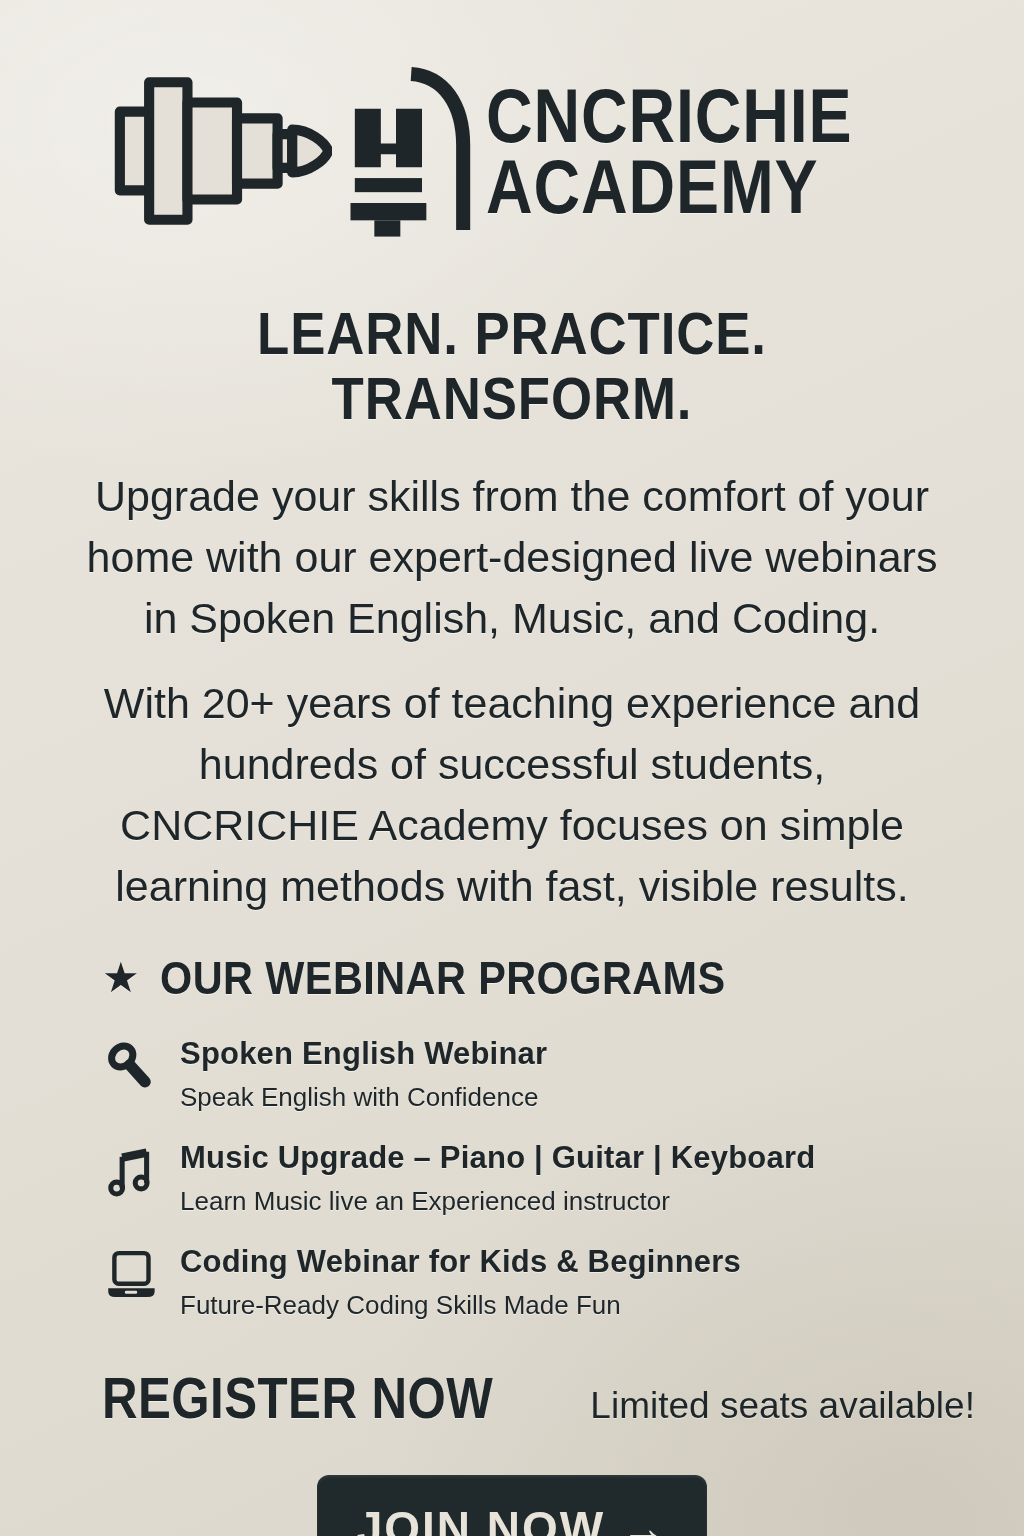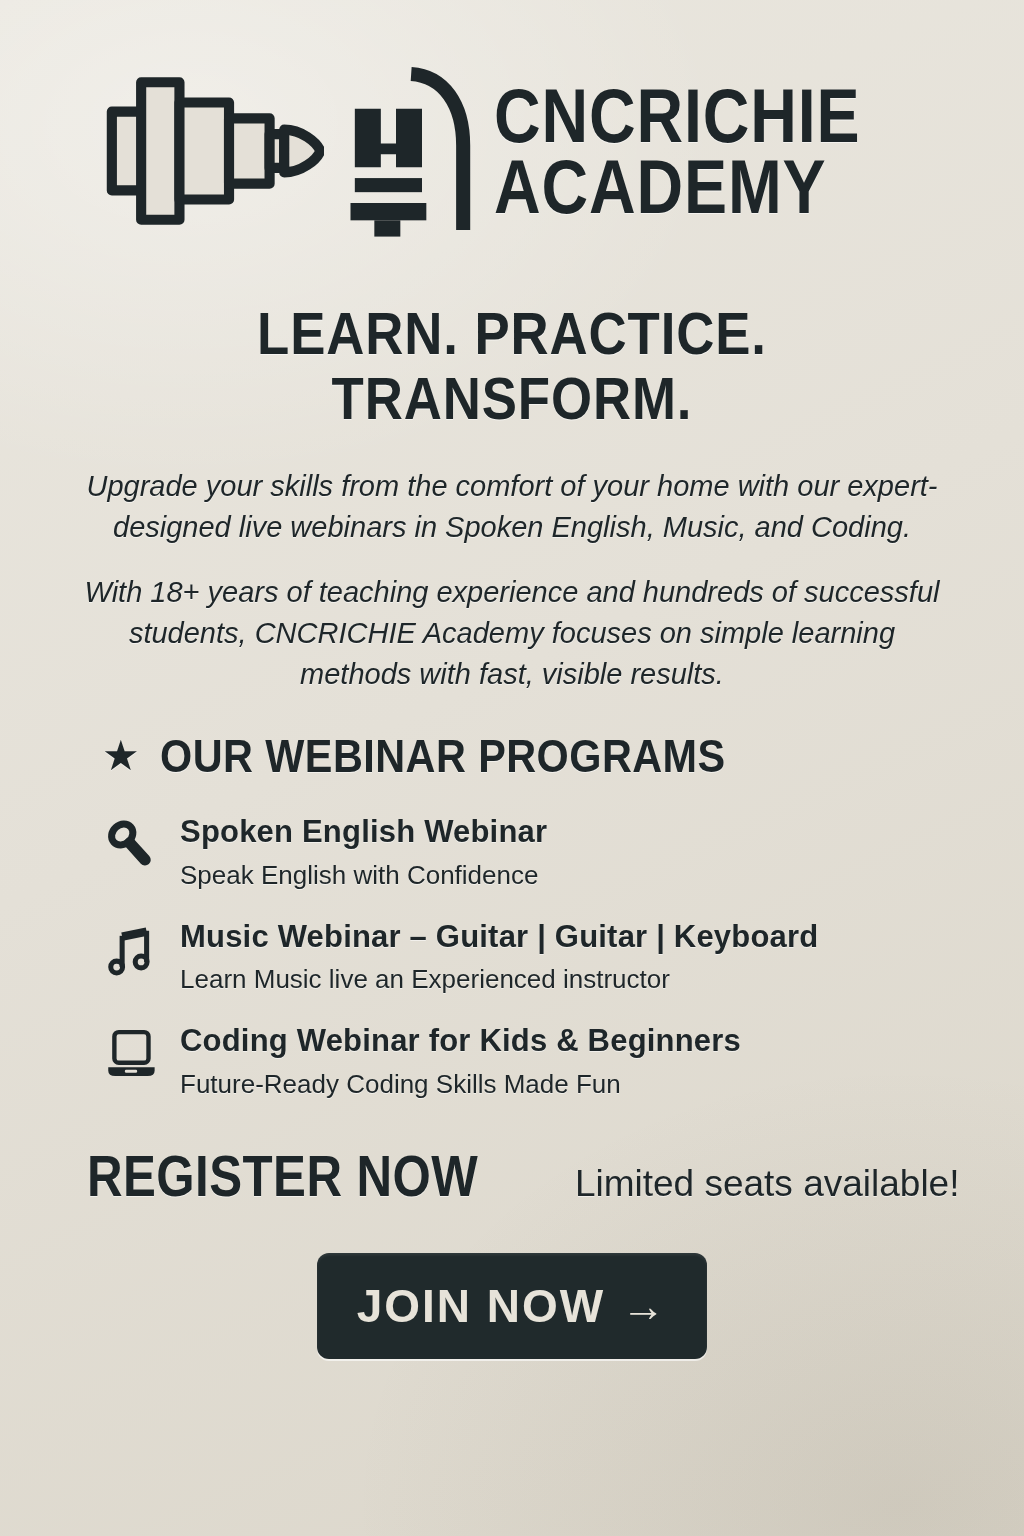--- a/index.html
+++ b/index.html
@@ -19,21 +19,21 @@
       linear-gradient(155deg, #eae7df 0%, #e4e0d7 45%, #dbd6ca 100%);
     padding: 52px 80px 0 80px;
   }
   .ink { color: #1e2629; text-shadow: 0 1px 0 rgba(255,255,255,0.55); }
 
   
   .logo-row {
     display: flex;
     align-items: center;
     justify-content: center;
-    gap: 20px;
+    gap: 12px;
     margin-top: 4px;
     height: 190px;
   }
   .logo-row svg { display: block; }
   .brand-name {
     font-weight: bold;
     font-size: 76px;
     line-height: 0.94;
     letter-spacing: 1px;
     transform: scaleX(0.85);
@@ -55,23 +55,22 @@
     transform: scaleX(0.88);
     transform-origin: center;
     white-space: nowrap;
   }
 
   
   .intro-para {
     width: 856px;
     margin: 34px auto 0 auto;
     text-align: center;
-    font-size: 29px;
+    font-size: 43px;
     line-height: 1.42;
-    font-style: italic;
   }
   .intro-para + .intro-para { margin-top: 24px; }
 
   
   .programs { margin-top: 34px; padding-left: 22px; }
   .programs-header {
     display: flex;
     align-items: center;
     gap: 20px;
   }
@@ -111,21 +110,20 @@
     margin-top: 7px;
   }
 
   
   .register-row {
     display: flex;
     align-items: baseline;
     gap: 28px;
     padding-left: 22px;
     margin-top: 42px;
-    justify-content: center;
   }
   .register-title {
     display: inline-block;
     font-weight: bold;
     font-size: 58px;
     letter-spacing: 0.5px;
     transform: scaleX(0.85);
     transform-origin: left center;
     white-space: nowrap;
   }
@@ -184,21 +182,21 @@
       <div class="brand-name ink">ACADEMY</div>
     </div>
   </div>
 
   <h1 class="headline ink">
     <span class="hline">LEARN. PRACTICE.</span>
     <span class="hline">TRANSFORM.</span>
   </h1>
 
   <p class="intro-para ink">Upgrade your skills from the comfort of your home with our expert-designed live webinars in Spoken English, Music, and Coding.</p>
-  <p class="intro-para ink">With 18+ years of teaching experience and hundreds of successful students, CNCRICHIE Academy focuses on simple learning methods with fast, visible results.</p>
+  <p class="intro-para ink">With 20+ years of teaching experience and hundreds of successful students, CNCRICHIE Academy focuses on simple learning methods with fast, visible results.</p>
 
   <div class="programs">
     <div class="programs-header">
       <span class="star ink">★</span>
       <span class="programs-title ink">OUR WEBINAR PROGRAMS</span>
     </div>
 
     <div class="program-list">
 
       <div class="program-item">
@@ -220,21 +218,21 @@
         <span class="program-icon">
           <svg width="54" height="58" viewBox="0 0 64 64" stroke="#1e2629" fill="none">
             <circle cx="15" cy="51" r="7" stroke-width="6"></circle>
             <circle cx="44" cy="45" r="7" stroke-width="6"></circle>
             <path d="M21.5 51 V14" stroke-width="6"></path>
             <path d="M50.5 45 V8" stroke-width="6"></path>
             <path d="M21.5 15 L50.5 9" stroke-width="10"></path>
           </svg>
         </span>
         <div>
-          <div class="program-title ink">Music Webinar – Guitar | Guitar | Keyboard</div>
+          <div class="program-title ink">Music Upgrade – Piano | Guitar | Keyboard</div>
           <div class="program-sub ink">Learn Music live an Experienced instructor</div>
         </div>
       </div>
 
       <div class="program-item">
         <span class="program-icon">
           <svg width="58" height="56" viewBox="0 0 64 64" fill="none">
             <rect x="13" y="7" width="39" height="35" rx="5" stroke="#1e2629" stroke-width="5"></rect>
             <path d="M6 47 H59 V51 Q59 57 51 57 H14 Q6 57 6 51 Z" fill="#1e2629"></path>
             <rect x="25" y="50" width="14" height="3.5" rx="1.5" fill="#e4e0d7"></rect>

